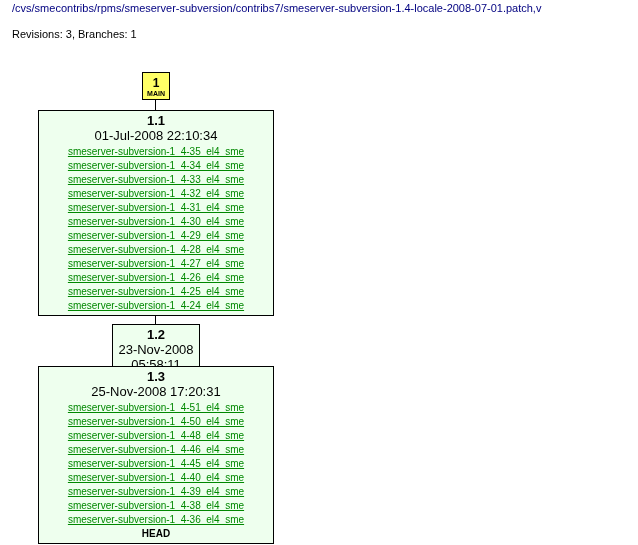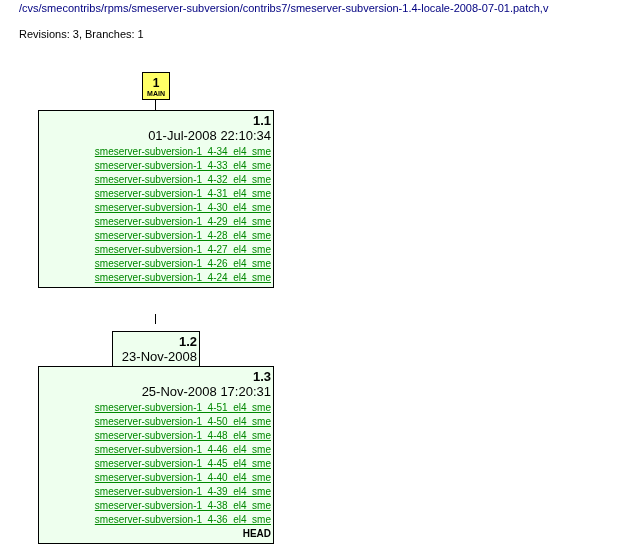--- a/index.html
+++ b/index.html
@@ -8,21 +8,21 @@
       box-sizing: border-box;
     }
     body {
       font-family: Arial, Helvetica, sans-serif;
       background: #ffffff;
       width: 638px;
       height: 545px;
       position: relative;
     }
     .header {
-      padding: 2px 19px;
+      padding: 2px 12px;
     }
     .path {
       font-size: 11px;
       color: #000080;
     }
     .stats {
       font-size: 11px;
       color: #000000;
       margin-top: 14px;
     }
@@ -73,21 +73,21 @@
       top: 314px;
       width: 1px;
       height: 10px;
       background: #000;
     }
     .rev-box {
       position: absolute;
       background: #eeffee;
       border: 1px solid #000;
       padding: 2px;
-      text-align: right;
+      text-align: center;
     }
     .rev-box .ver {
       font-weight: bold;
       font-size: 13px;
       color: #000;
     }
     .rev-box .date {
       font-size: 13px;
       color: #000;
     }
@@ -107,21 +107,21 @@
       color: #000;
       font-weight: bold;
       line-height: 14px;
     }
     .box1 {
       top: 68px;
       left: 38px;
       width: 236px;
     }
     .box2 {
-      top: 289px;
+      top: 282px;
       left: 112px;
       width: 88px;
     }
     .box3 {
       top: 324px;
       left: 38px;
       width: 236px;
     }
   </style>
 </head>
@@ -138,29 +138,31 @@
     <span class="lbl">MAIN</span>
   </div>
   <div class="conn-v1"></div>
   <div class="conn-v2"></div>
   <div class="conn-v3"></div>
 
   <div class="rev-box box1">
     <div class="ver">1.1</div>
     <div class="date">01-Jul-2008 22:10:34</div>
     <div class="tags">
+        <span class="tag">smeserver-subversion-1_4-35_el4_sme</span>
         <span class="tag">smeserver-subversion-1_4-34_el4_sme</span>
         <span class="tag">smeserver-subversion-1_4-33_el4_sme</span>
         <span class="tag">smeserver-subversion-1_4-32_el4_sme</span>
         <span class="tag">smeserver-subversion-1_4-31_el4_sme</span>
         <span class="tag">smeserver-subversion-1_4-30_el4_sme</span>
         <span class="tag">smeserver-subversion-1_4-29_el4_sme</span>
         <span class="tag">smeserver-subversion-1_4-28_el4_sme</span>
         <span class="tag">smeserver-subversion-1_4-27_el4_sme</span>
         <span class="tag">smeserver-subversion-1_4-26_el4_sme</span>
+        <span class="tag">smeserver-subversion-1_4-25_el4_sme</span>
         <span class="tag">smeserver-subversion-1_4-24_el4_sme</span>
       </div>
   </div>
 
   <div class="rev-box box2">
     <div class="ver">1.2</div>
     <div class="date">23-Nov-2008 05:58:11</div>
     <div class="tags"></div>
   </div>
 

